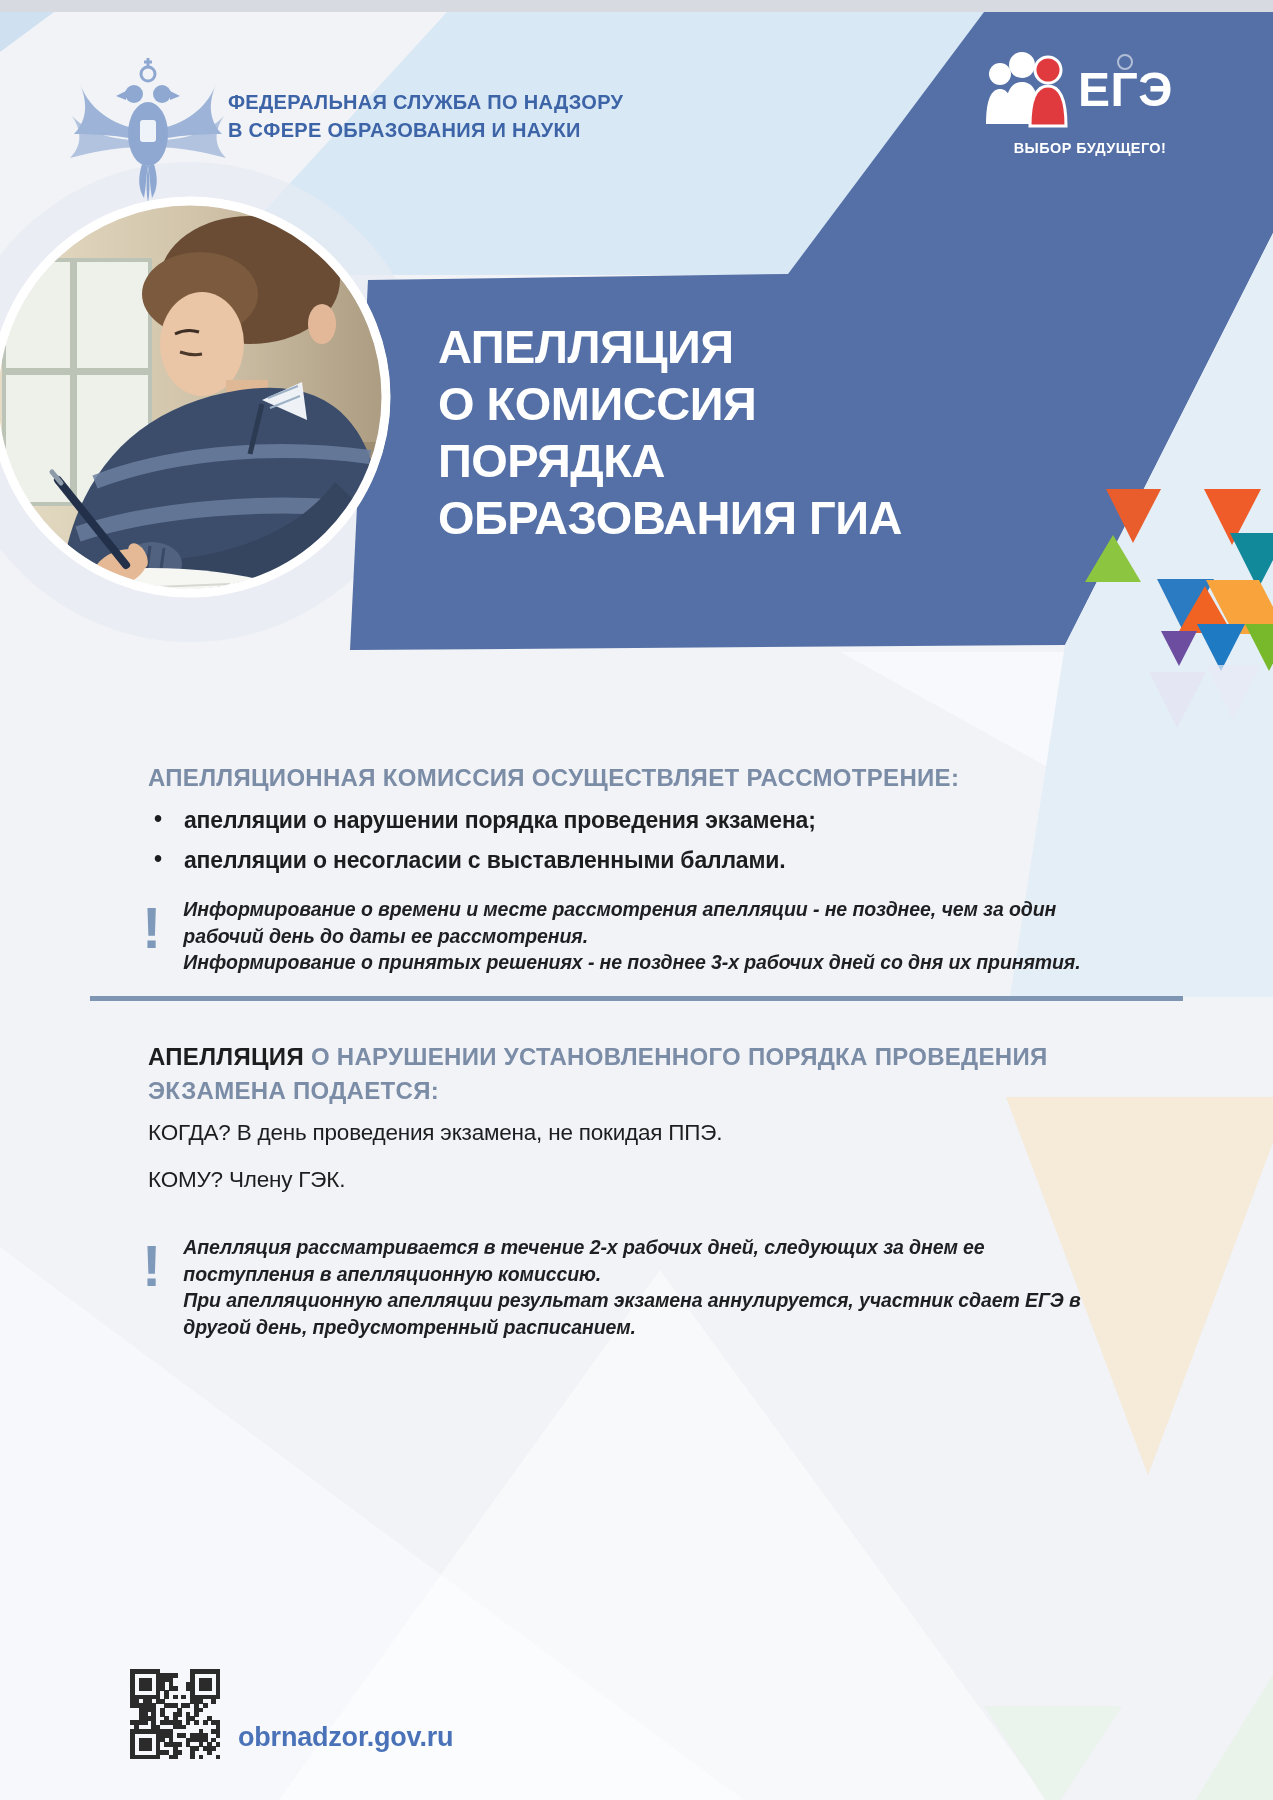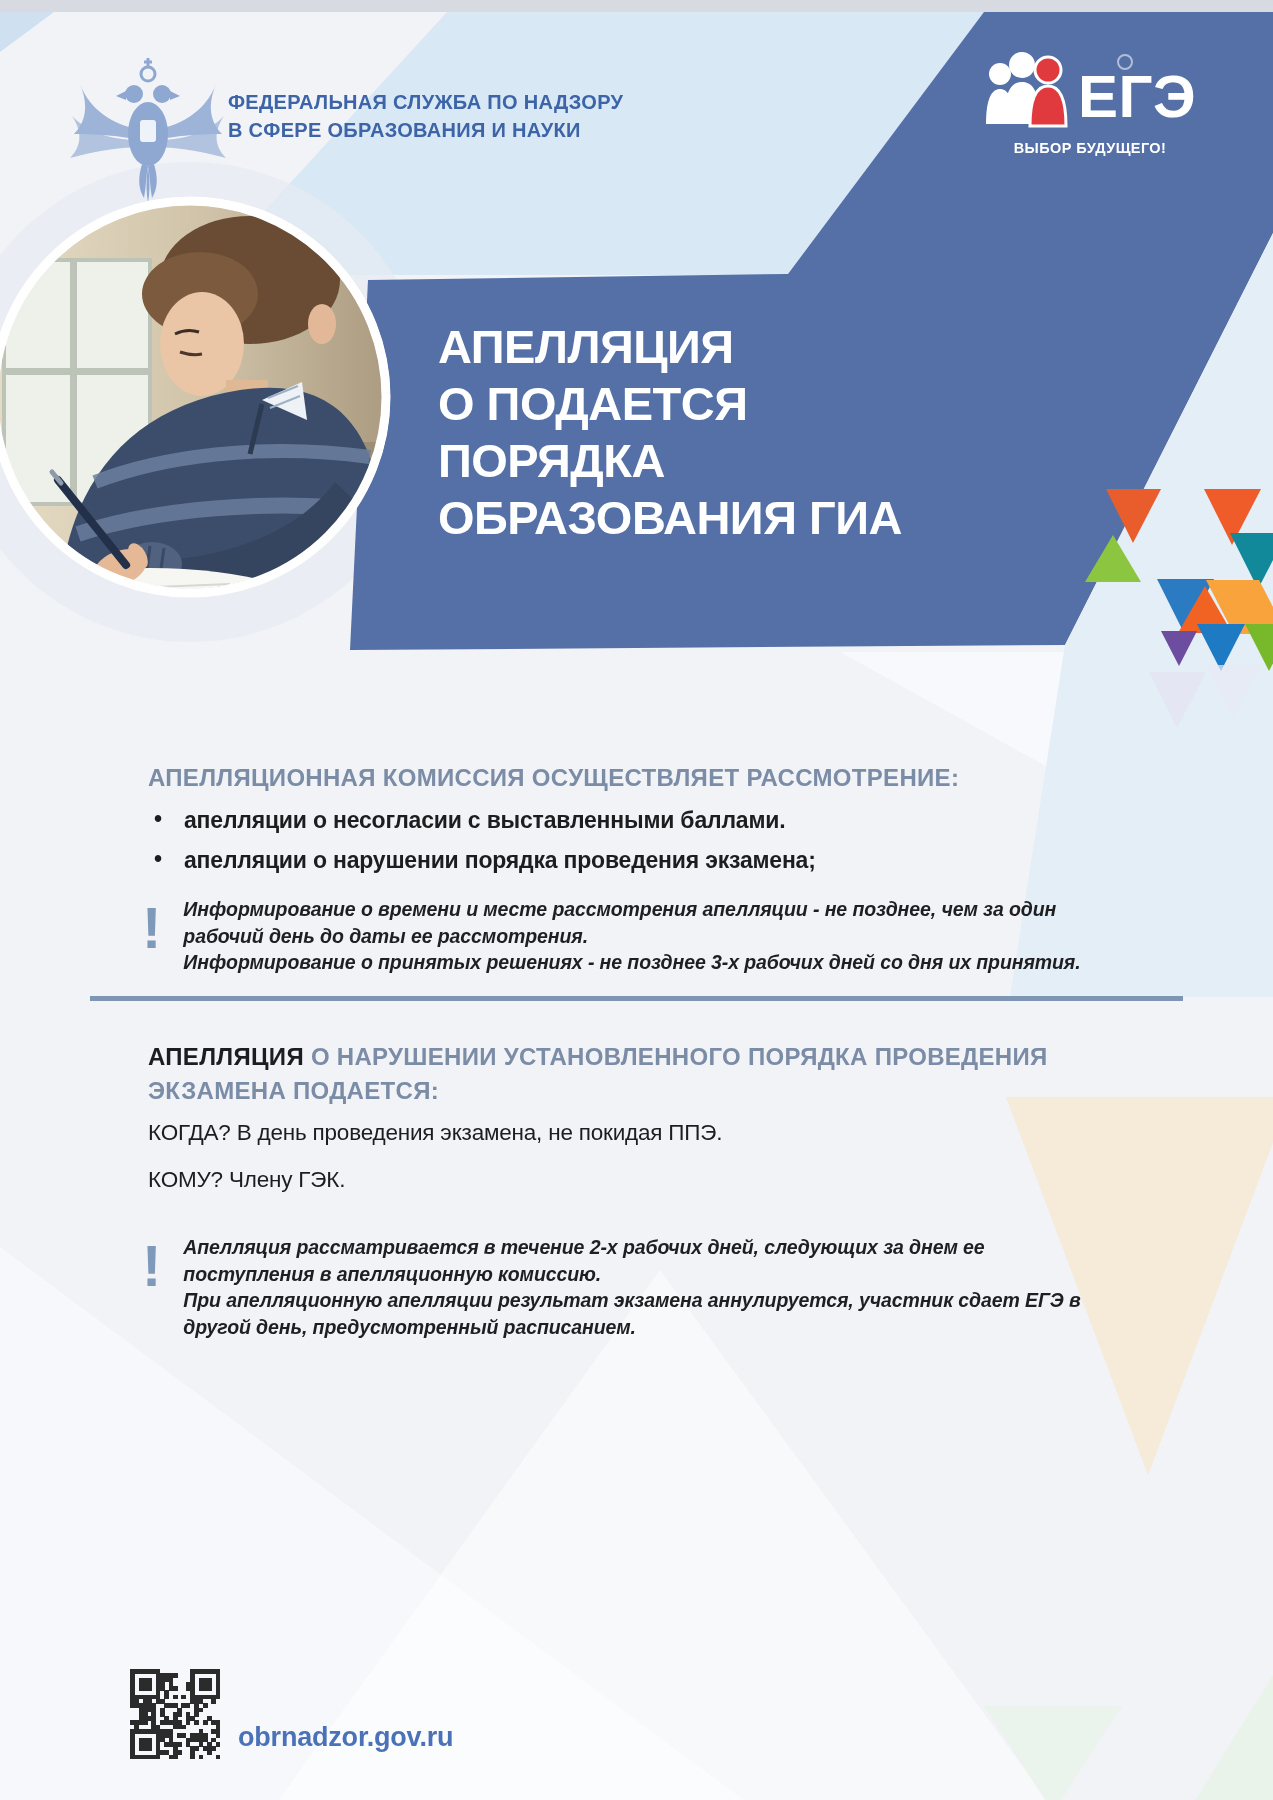--- a/index.html
+++ b/index.html
@@ -9,21 +9,21 @@
     font-family:"Liberation Sans",sans-serif;
   }
   .bg-svg{position:absolute;left:0;top:0;width:1273px;height:1800px;}
   .abs{position:absolute;}
 
   .org-name{
     left:228px;top:76px;color:#3c64a7;font-size:20px;font-weight:700;
     line-height:28px;letter-spacing:.3px;
   }
   .ege-text{
-    left:1078px;top:50px;color:#ffffff;font-size:60px;font-weight:700;letter-spacing:.5px;
+    left:1078px;top:50px;color:#ffffff;font-size:48px;font-weight:700;letter-spacing:.5px;
   }
   .ege-slogan{
     left:1004px;top:128px;width:172px;color:#ffffff;font-size:14.5px;font-weight:700;
     letter-spacing:.4px;text-align:center;
   }
   .hero-title{
     left:438px;top:306px;color:#ffffff;font-size:47px;font-weight:700;
     line-height:57px;letter-spacing:-.5px;white-space:nowrap;
   }
   .sec-heading{
@@ -203,30 +203,30 @@
   <div class="abs org-name">
     <div>ФЕДЕРАЛЬНАЯ СЛУЖБА ПО НАДЗОРУ</div>
     <div>В СФЕРЕ ОБРАЗОВАНИЯ И НАУКИ</div>
   </div>
 
   <div class="abs ege-text">ЕГЭ</div>
   <div class="abs ege-slogan">ВЫБОР БУДУЩЕГО!</div>
 
   <div class="abs hero-title">
     <div>АПЕЛЛЯЦИЯ</div>
-    <div>О ПОДАЕТСЯ</div>
+    <div>О КОМИССИЯ</div>
     <div>ПОРЯДКА</div>
     <div>ОБРАЗОВАНИЯ ГИА</div>
   </div>
 
   <div class="abs sec-heading">АПЕЛЛЯЦИОННАЯ КОМИССИЯ ОСУЩЕСТВЛЯЕТ РАССМОТРЕНИЕ:</div>
 
   <div class="abs bullet-list">
+    <div class="bullet-item">апелляции о нарушении порядка проведения экзамена;</div>
     <div class="bullet-item">апелляции о несогласии с выставленными баллами.</div>
-    <div class="bullet-item">апелляции о нарушении порядка проведения экзамена;</div>
   </div>
 
   <div class="abs note-block note1">
     <span class="note-mark">!</span>
     <div class="note-text">
       <p>Информирование  о времени и месте рассмотрения апелляции  - не позднее, чем за один рабочий день до даты ее рассмотрения.</p>
       <p>Информирование о принятых решениях  - не позднее 3-х рабочих дней со дня их принятия.</p>
     </div>
   </div>
 

